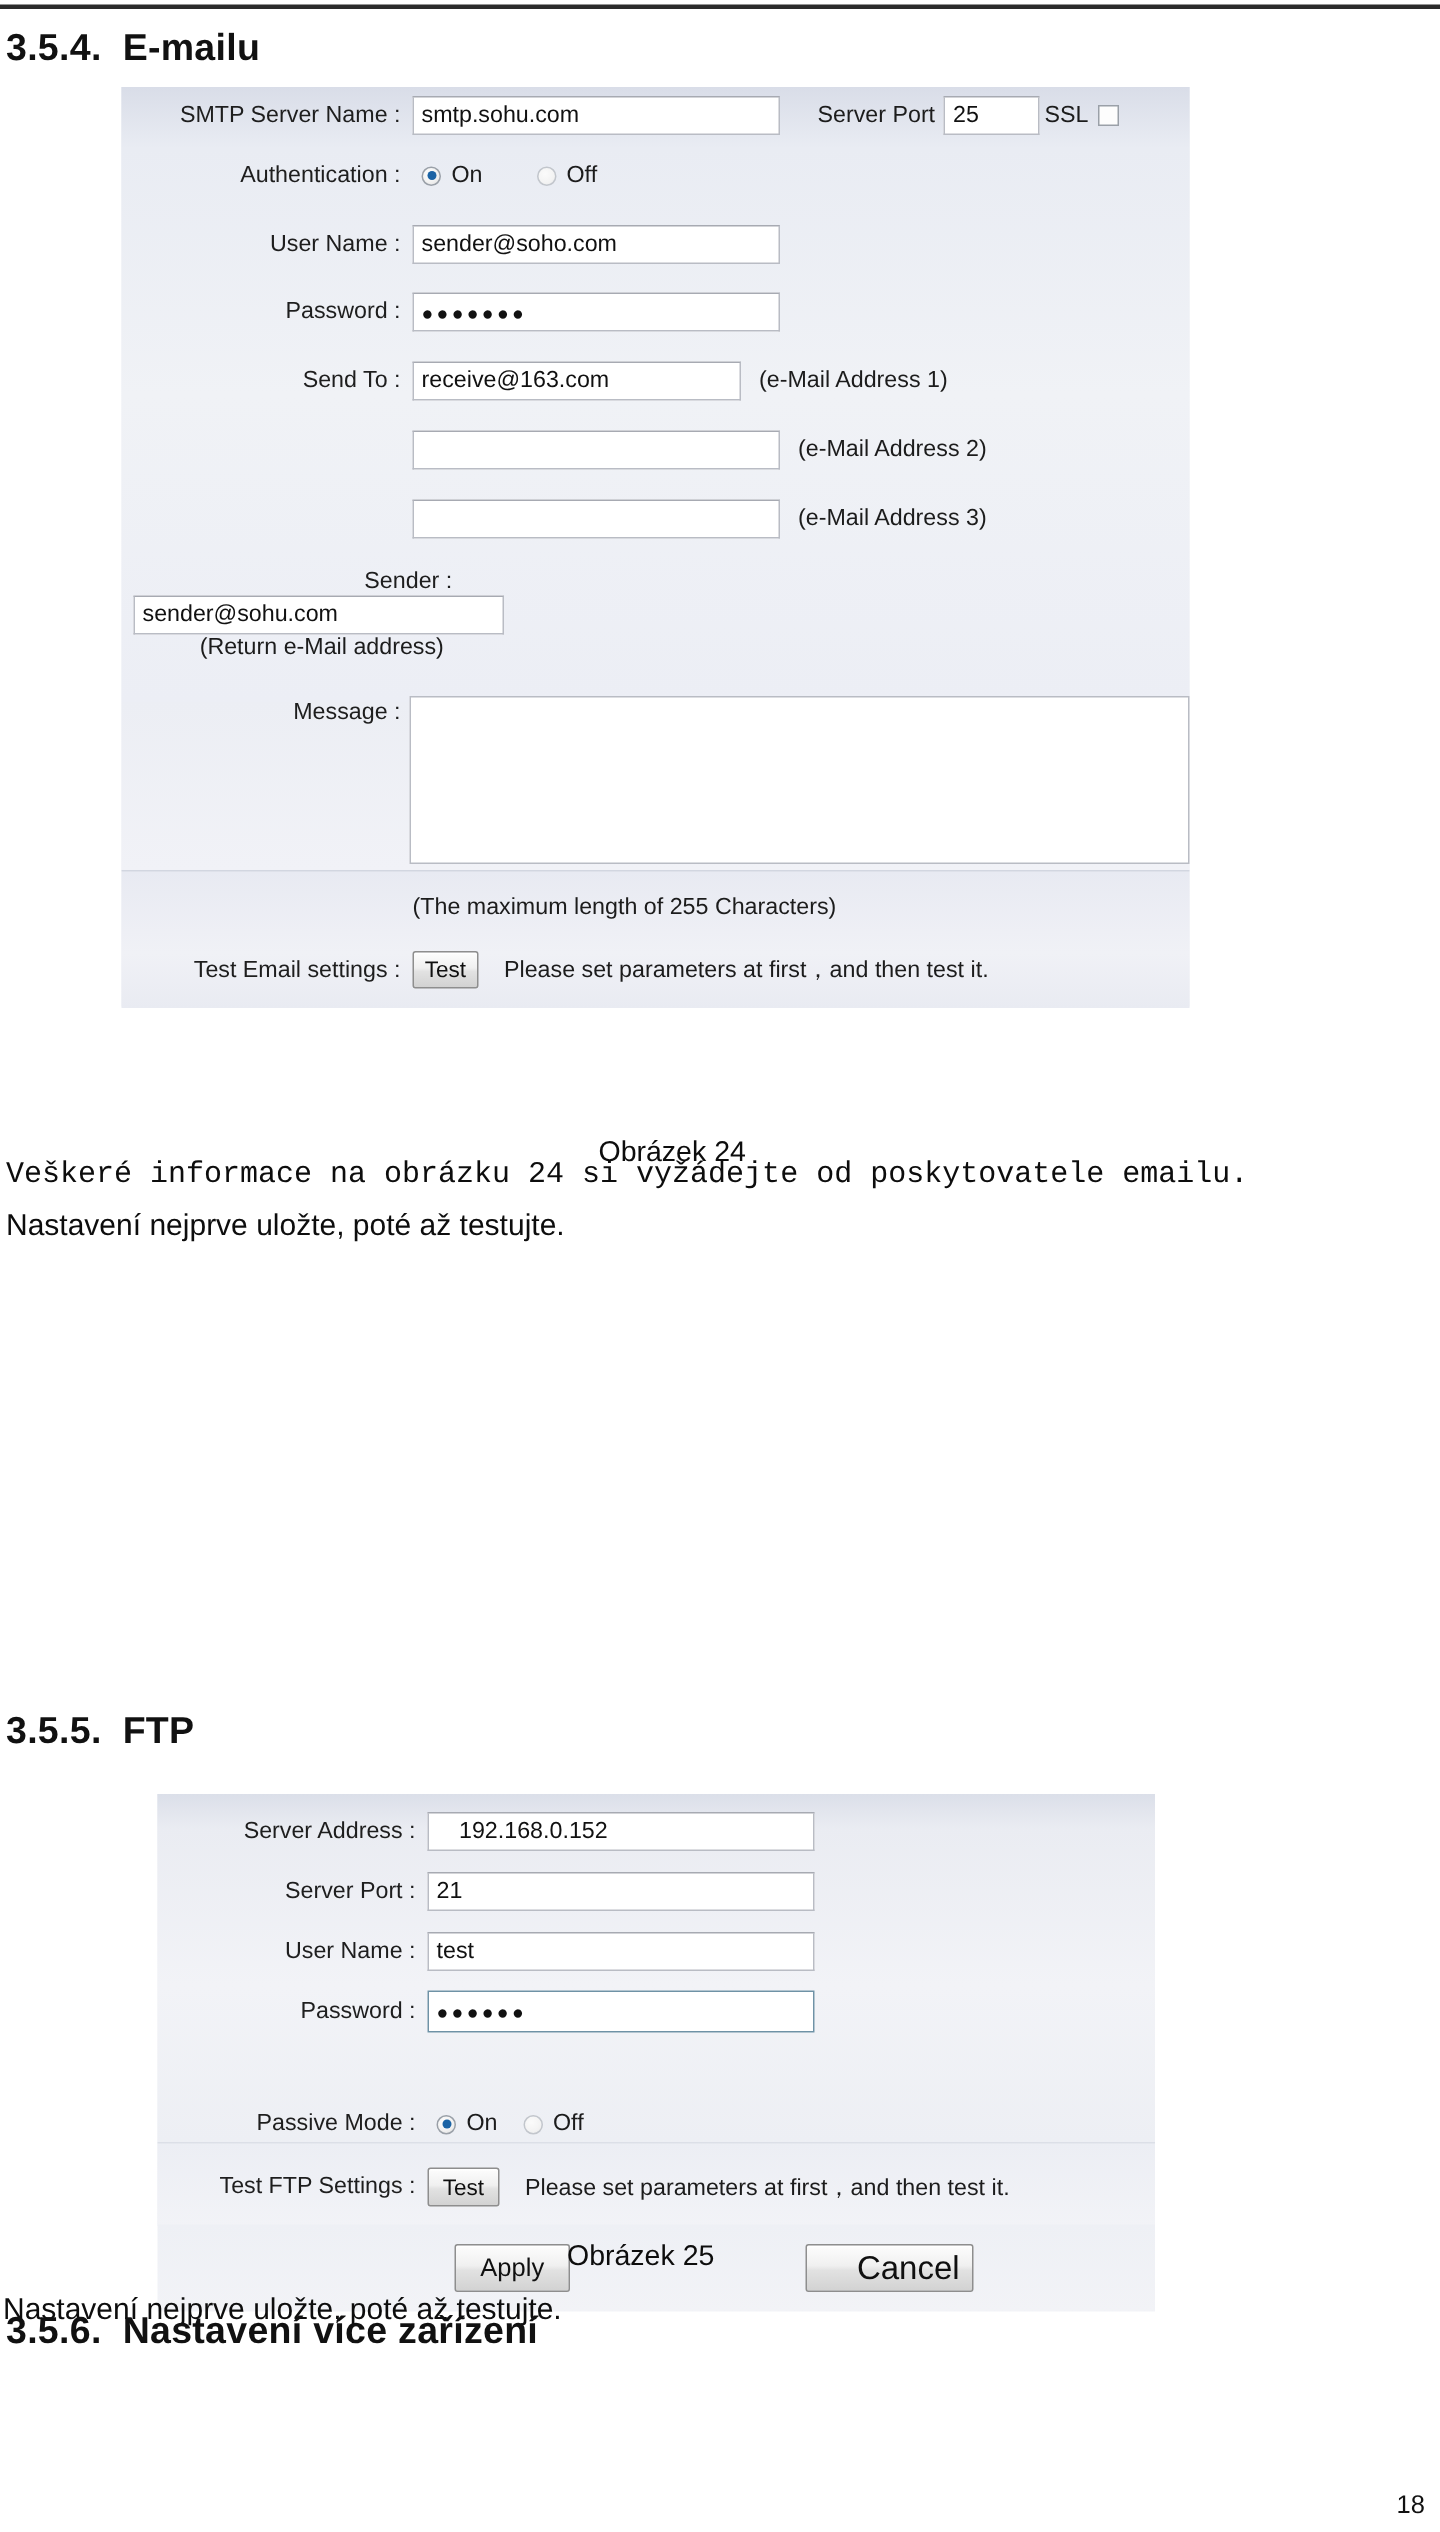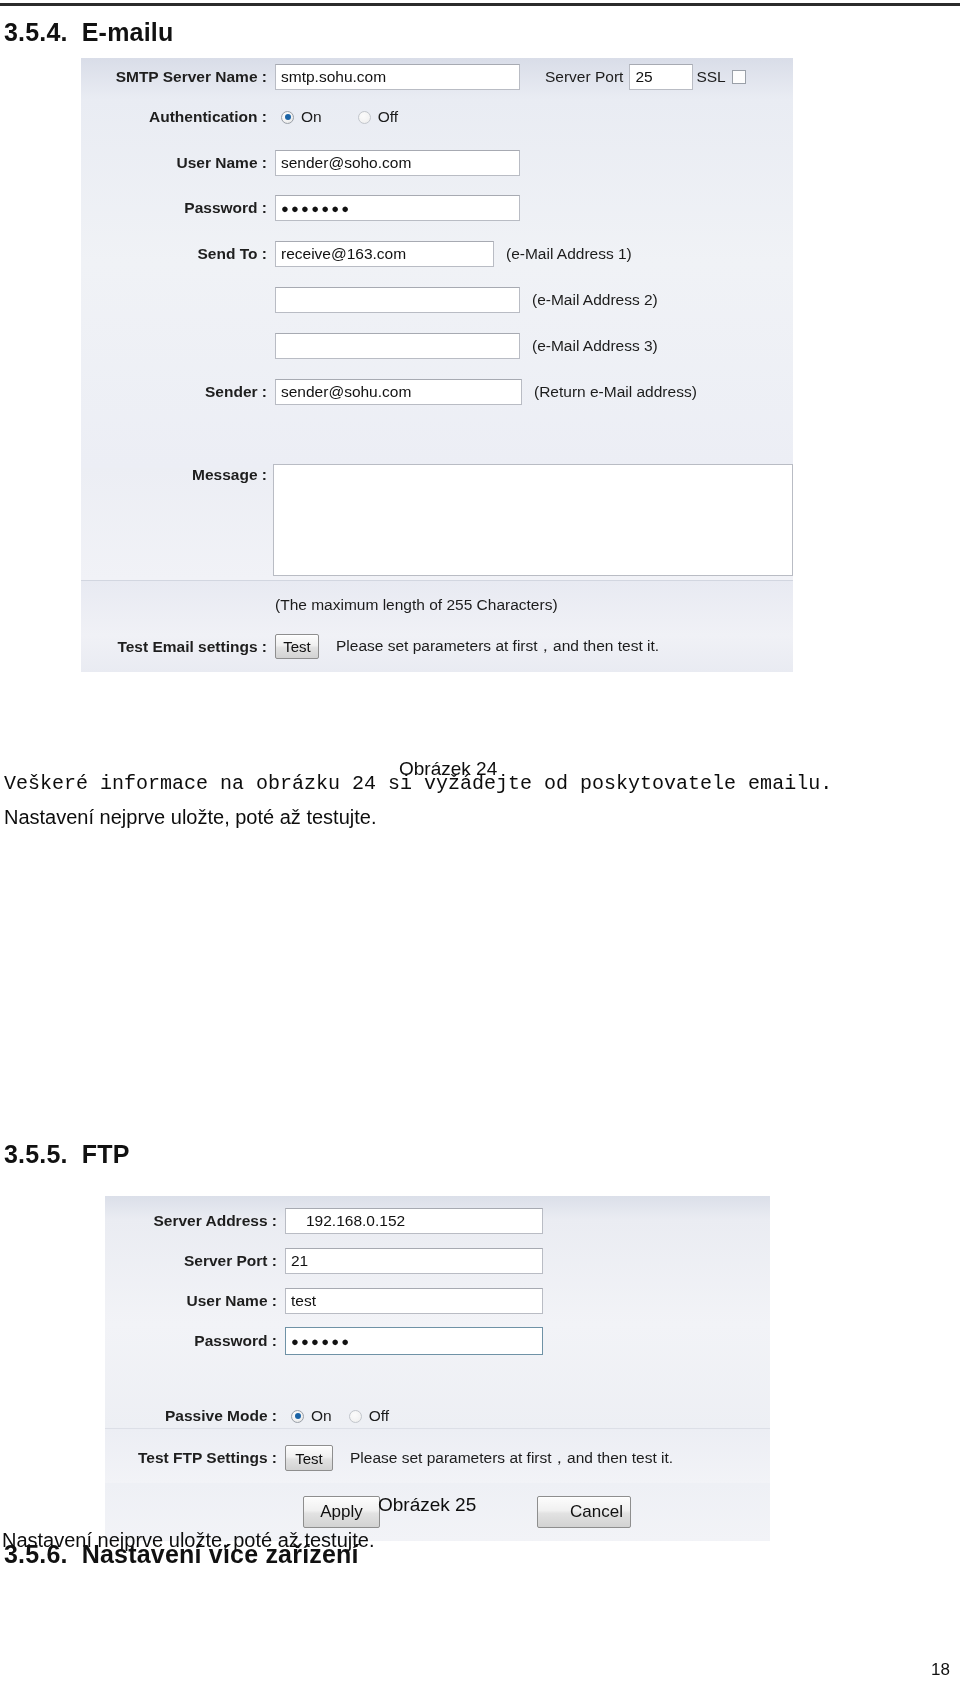--- a/index.html
+++ b/index.html
@@ -82,21 +82,20 @@
     position: absolute;
     display: flex;
     align-items: center;
     white-space: nowrap;
   }
   .lbl {
     text-align: right;
     color: #1e1e1e;
     font-size: 15.5px;
     white-space: nowrap;
-    font-weight: bold;
   }
   .fld {
     box-sizing: border-box;
     background: #ffffff;
     border: 1px solid #b9bcc4;
     border-top-color: #a7aab2;
     font-size: 15.5px;
     color: #111;
     padding: 0 5px;
     display: flex;
@@ -290,21 +289,21 @@
       <div class="fld" style="margin-left:8px; width:245px;"></div>
       <div class="note" style="margin-left:12px;">(e-Mail Address 2)</div>
     </div>
 
     <div class="row" style="left:0px; top:275px;">
       <div class="lbl" style="width:186px;"></div>
       <div class="fld" style="margin-left:8px; width:245px;"></div>
       <div class="note" style="margin-left:12px;">(e-Mail Address 3)</div>
     </div>
 
-    <div class="row" style="left:0px; top:321px;">
+    <div class="row" style="left:0px; top:321px;flex-direction:column;">
       <div class="lbl" style="width:186px;">Sender :</div>
       <div class="fld" style="margin-left:8px; width:247px;">sender@sohu.com</div>
       <div class="note" style="margin-left:12px;">(Return e-Mail address)</div>
     </div>
 
 
     <div class="row" style="left:0px; top:408px;">
       <div class="lbl" style="width:186px;">Message :</div>
     </div>
     <div class="wide-white"></div>
@@ -367,21 +366,21 @@
 
     <div class="row" style="left:8px; top:249px;">
       <div class="lbl" style="width:164px;">Test FTP Settings :</div>
       <div class="btn" style="margin-left:8px; width:48px; height:26px;">Test</div>
       <div class="note" style="margin-left:17px;">Please set parameters at first，and then test it.</div>
     </div>
   </div>
 
   <div class="panel" id="fig25-actions" style="left:105px; top:1483px; width:665px; height:58px; background:linear-gradient(180deg,#eef0f5 0%, #f2f3f7 100%);">
     <div class="btn" style="position:absolute; left:198px; top:13px; width:77px; height:32px; font-size:17px;">Apply</div>
-    <div class="btn" style="position:absolute; left:432px; top:13px; width:94px; height:32px; font-size:17px;padding-left:25px;">Cancel</div>
+    <div class="btn" style="position:absolute; left:432px; top:13px; width:112px; height:32px; font-size:22px;padding-left:25px;">Cancel</div>
   </div>
 
   <div class="caption" id="cap25">Obrázek 25</div>
   <div class="para" id="p25a">Nastavení nejprve uložte, poté až testujte.</div>
 
   <div class="heading" id="h-multi">
     <span class="num">3.5.6.</span><span>Nastavení více zařízení</span>
   </div>
 
   <div id="pageno">18</div>

